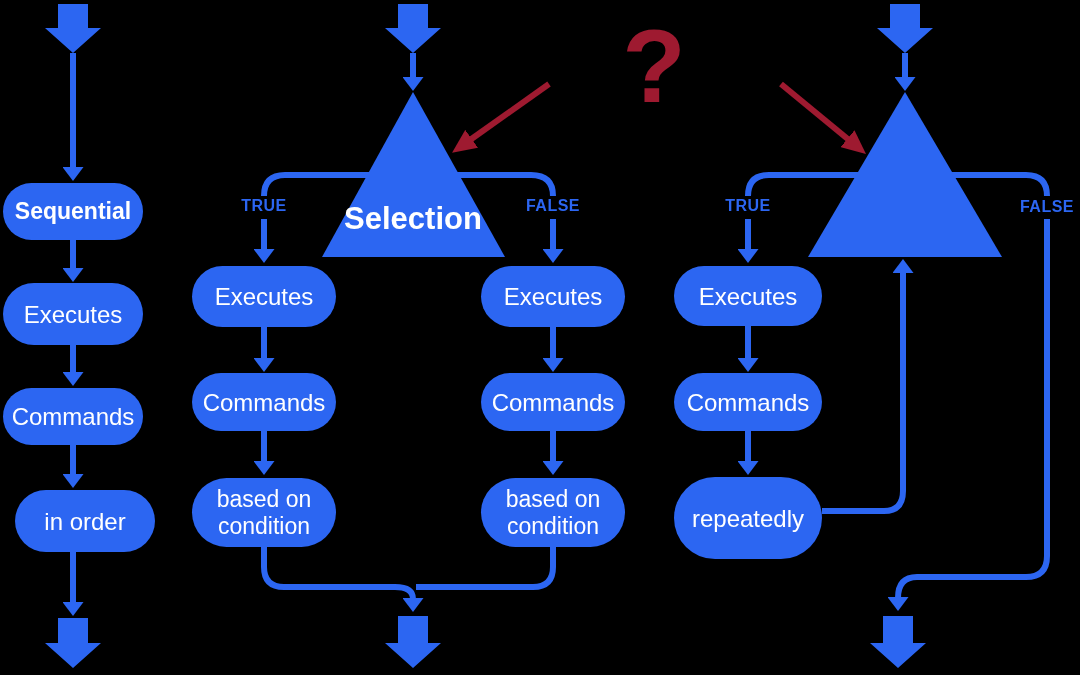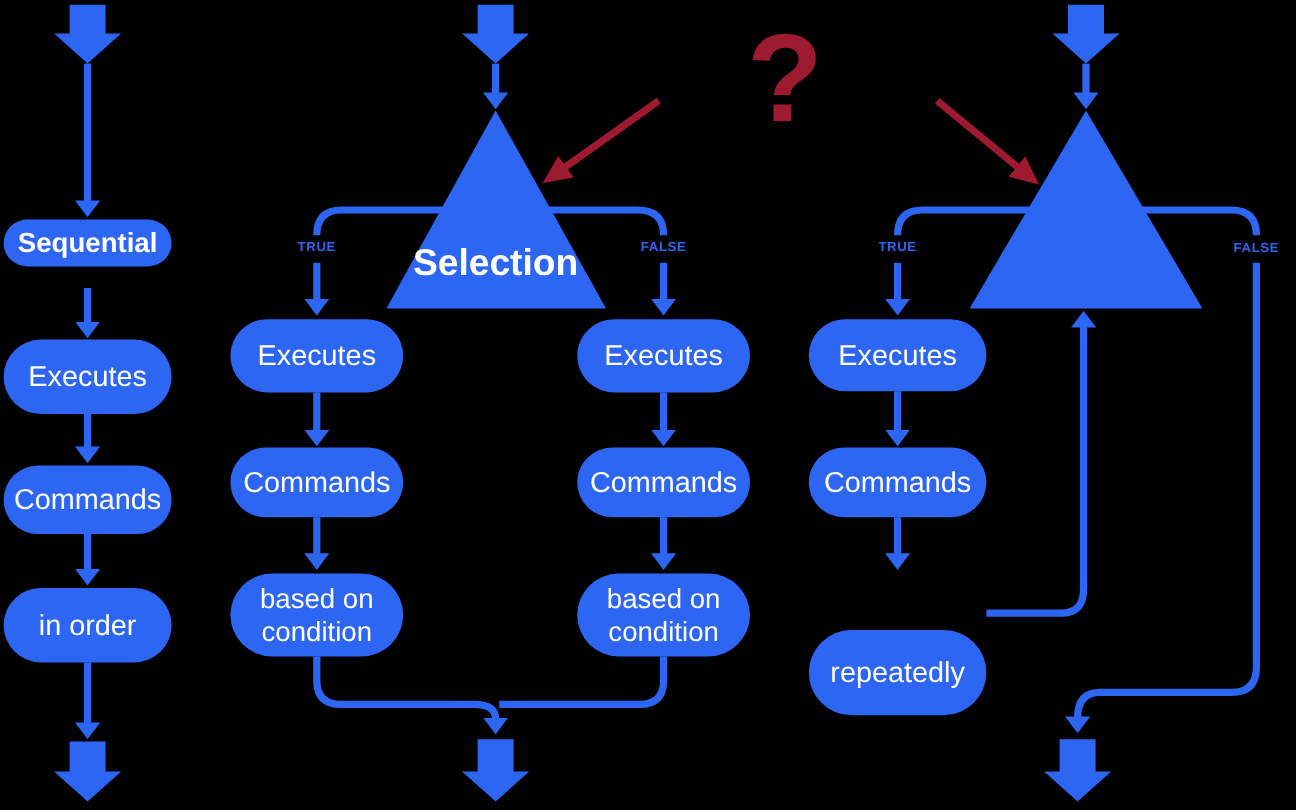--- a/index.html
+++ b/index.html
@@ -23,21 +23,21 @@
     display:flex;align-items:center;justify-content:center;
     color:var(--txt);text-align:center;font-size:24px;line-height:27px;
     padding:0 6px;box-sizing:border-box;
   }
   .pill.title{font-weight:700;font-size:23px;}
   .tri-label{
     position:absolute;z-index:2;color:var(--txt);font-weight:700;font-size:31px;
     display:flex;align-items:center;justify-content:center;
   }
   .branch-label{
-    position:absolute;z-index:2;color:var(--blue);font-weight:700;font-size:11px;
+    position:absolute;z-index:2;color:var(--blue);font-weight:700;font-size:16px;
     letter-spacing:0.5px;display:flex;align-items:center;justify-content:center;
   }
   .qmark{
     position:absolute;z-index:2;color:var(--red);font-weight:800;font-size:104px;
     display:flex;align-items:center;justify-content:center;
   }
   .cond-label{
     position:absolute;z-index:2;color:var(--red);font-weight:700;font-size:20px;
     line-height:28px;text-align:center;
   }
@@ -87,36 +87,36 @@
     <line x1="748" y1="326" x2="748" y2="359" class="ln" marker-end="url(#mb)"></line>
     <line x1="748" y1="431" x2="748" y2="462" class="ln" marker-end="url(#mb)"></line>
     <path d="M822,511 L884,511 Q903,511 903,491 L903,272" class="ln" marker-end="url(#mb)"></path>
     <path d="M1047,219 L1047,556 Q1047,577 1026,577 L917,577 Q898,577 898,598" class="ln" marker-end="url(#mb)"></path>
     <polygon points="883,616 913,616 913,643 926,643 898,668 870,643 883,643" class="fl"></polygon>
 
     <line x1="549" y1="84" x2="470" y2="140" class="rln" marker-end="url(#mr)"></line>
     <line x1="781" y1="84" x2="849" y2="140" class="rln" marker-end="url(#mr)"></line>
   </svg>
 
-  <div class="pill title" style="left:3px;top:183px;width:140px;height:39px;">Sequential</div>
+  <div class="pill title" style="left:3px;top:183px;width:140px;height:57px;">Sequential</div>
   <div class="pill" style="left:3px;top:283px;width:140px;height:62px;">Executes</div>
   <div class="pill" style="left:3px;top:388px;width:140px;height:57px;">Commands</div>
-  <div class="pill" style="left:3px;top:490px;width:140px;height:62px;">in order</div>
+  <div class="pill" style="left:15px;top:490px;width:140px;height:62px;">in order</div>
 
   <div class="tri-label" style="left:333px;top:203px;width:160px;height:32px;">Selection</div>
   <div class="branch-label" style="left:224px;top:196px;width:80px;height:19px;">TRUE</div>
   <div class="branch-label" style="left:513px;top:196px;width:80px;height:19px;">FALSE</div>
   <div class="pill" style="left:192px;top:266px;width:144px;height:61px;">Executes</div>
   <div class="pill" style="left:192px;top:373px;width:144px;height:58px;">Commands</div>
   <div class="pill" style="left:192px;top:478px;width:144px;height:69px;font-size:23px;">based on condition</div>
   <div class="pill" style="left:481px;top:266px;width:144px;height:61px;">Executes</div>
   <div class="pill" style="left:481px;top:373px;width:144px;height:58px;">Commands</div>
   <div class="pill" style="left:481px;top:478px;width:144px;height:69px;font-size:23px;">based on condition</div>
 
   <div class="branch-label" style="left:708px;top:196px;width:80px;height:19px;">TRUE</div>
   <div class="branch-label" style="left:1007px;top:197px;width:80px;height:19px;">FALSE</div>
   <div class="pill" style="left:674px;top:266px;width:148px;height:60px;">Executes</div>
   <div class="pill" style="left:674px;top:373px;width:148px;height:58px;">Commands</div>
-  <div class="pill" style="left:674px;top:477px;width:148px;height:71px;margin-top:48px;">repeatedly</div>
+  <div class="pill" style="left:674px;top:477px;width:148px;height:82px;">repeatedly</div>
 
   <div class="qmark" style="left:598px;top:8px;width:112px;height:116px;">?</div>
 
 </div>
 
 </body></html>

